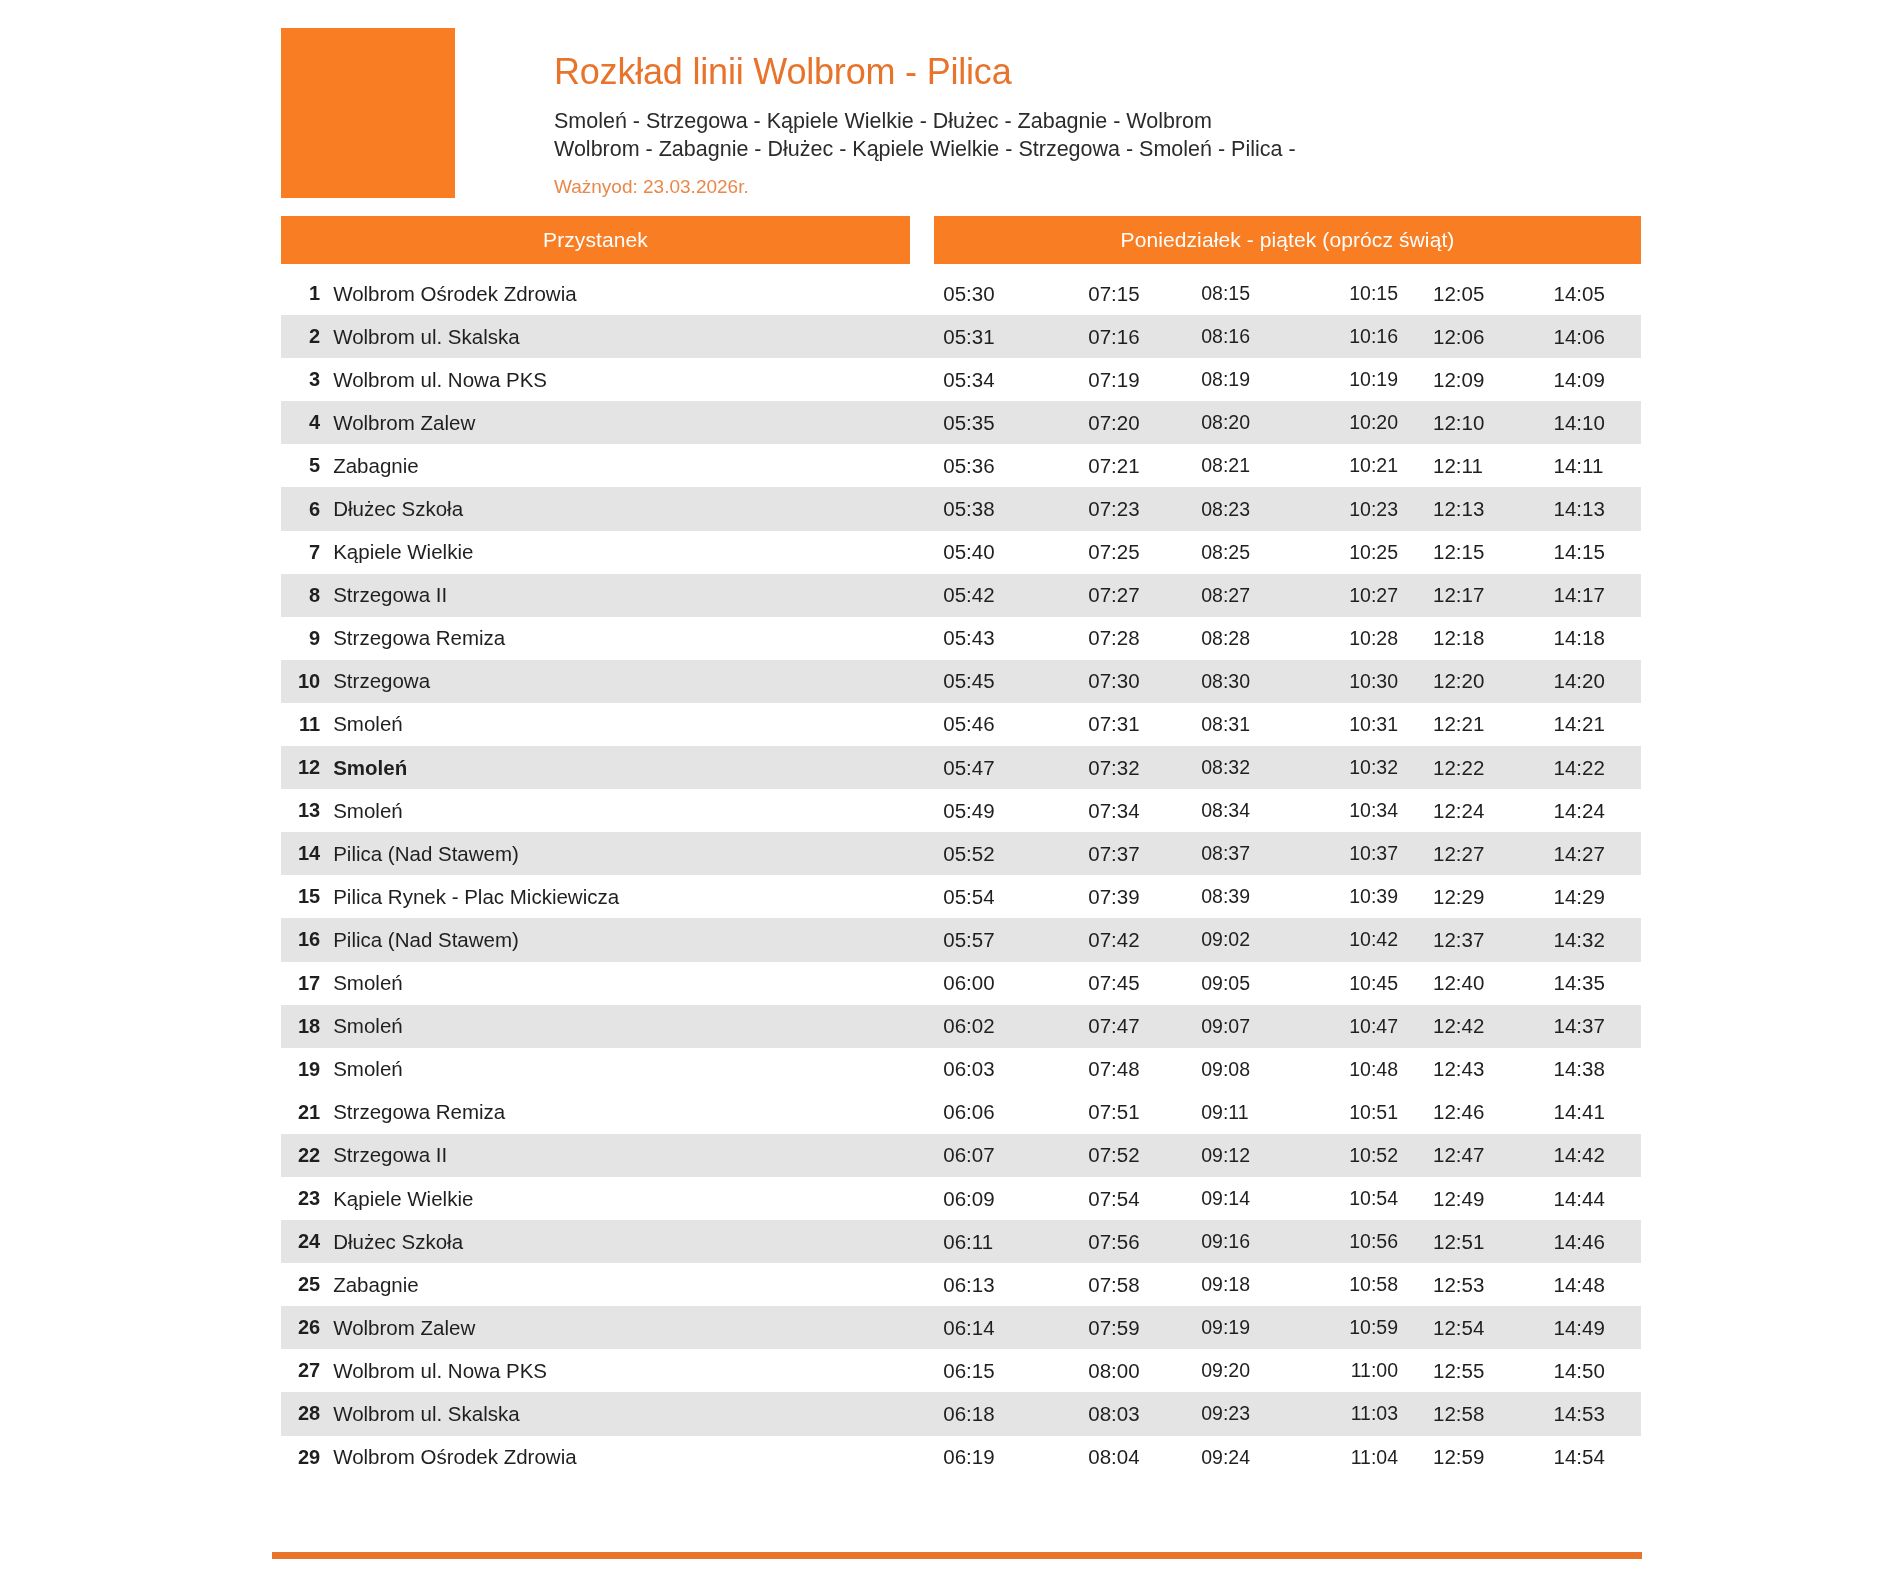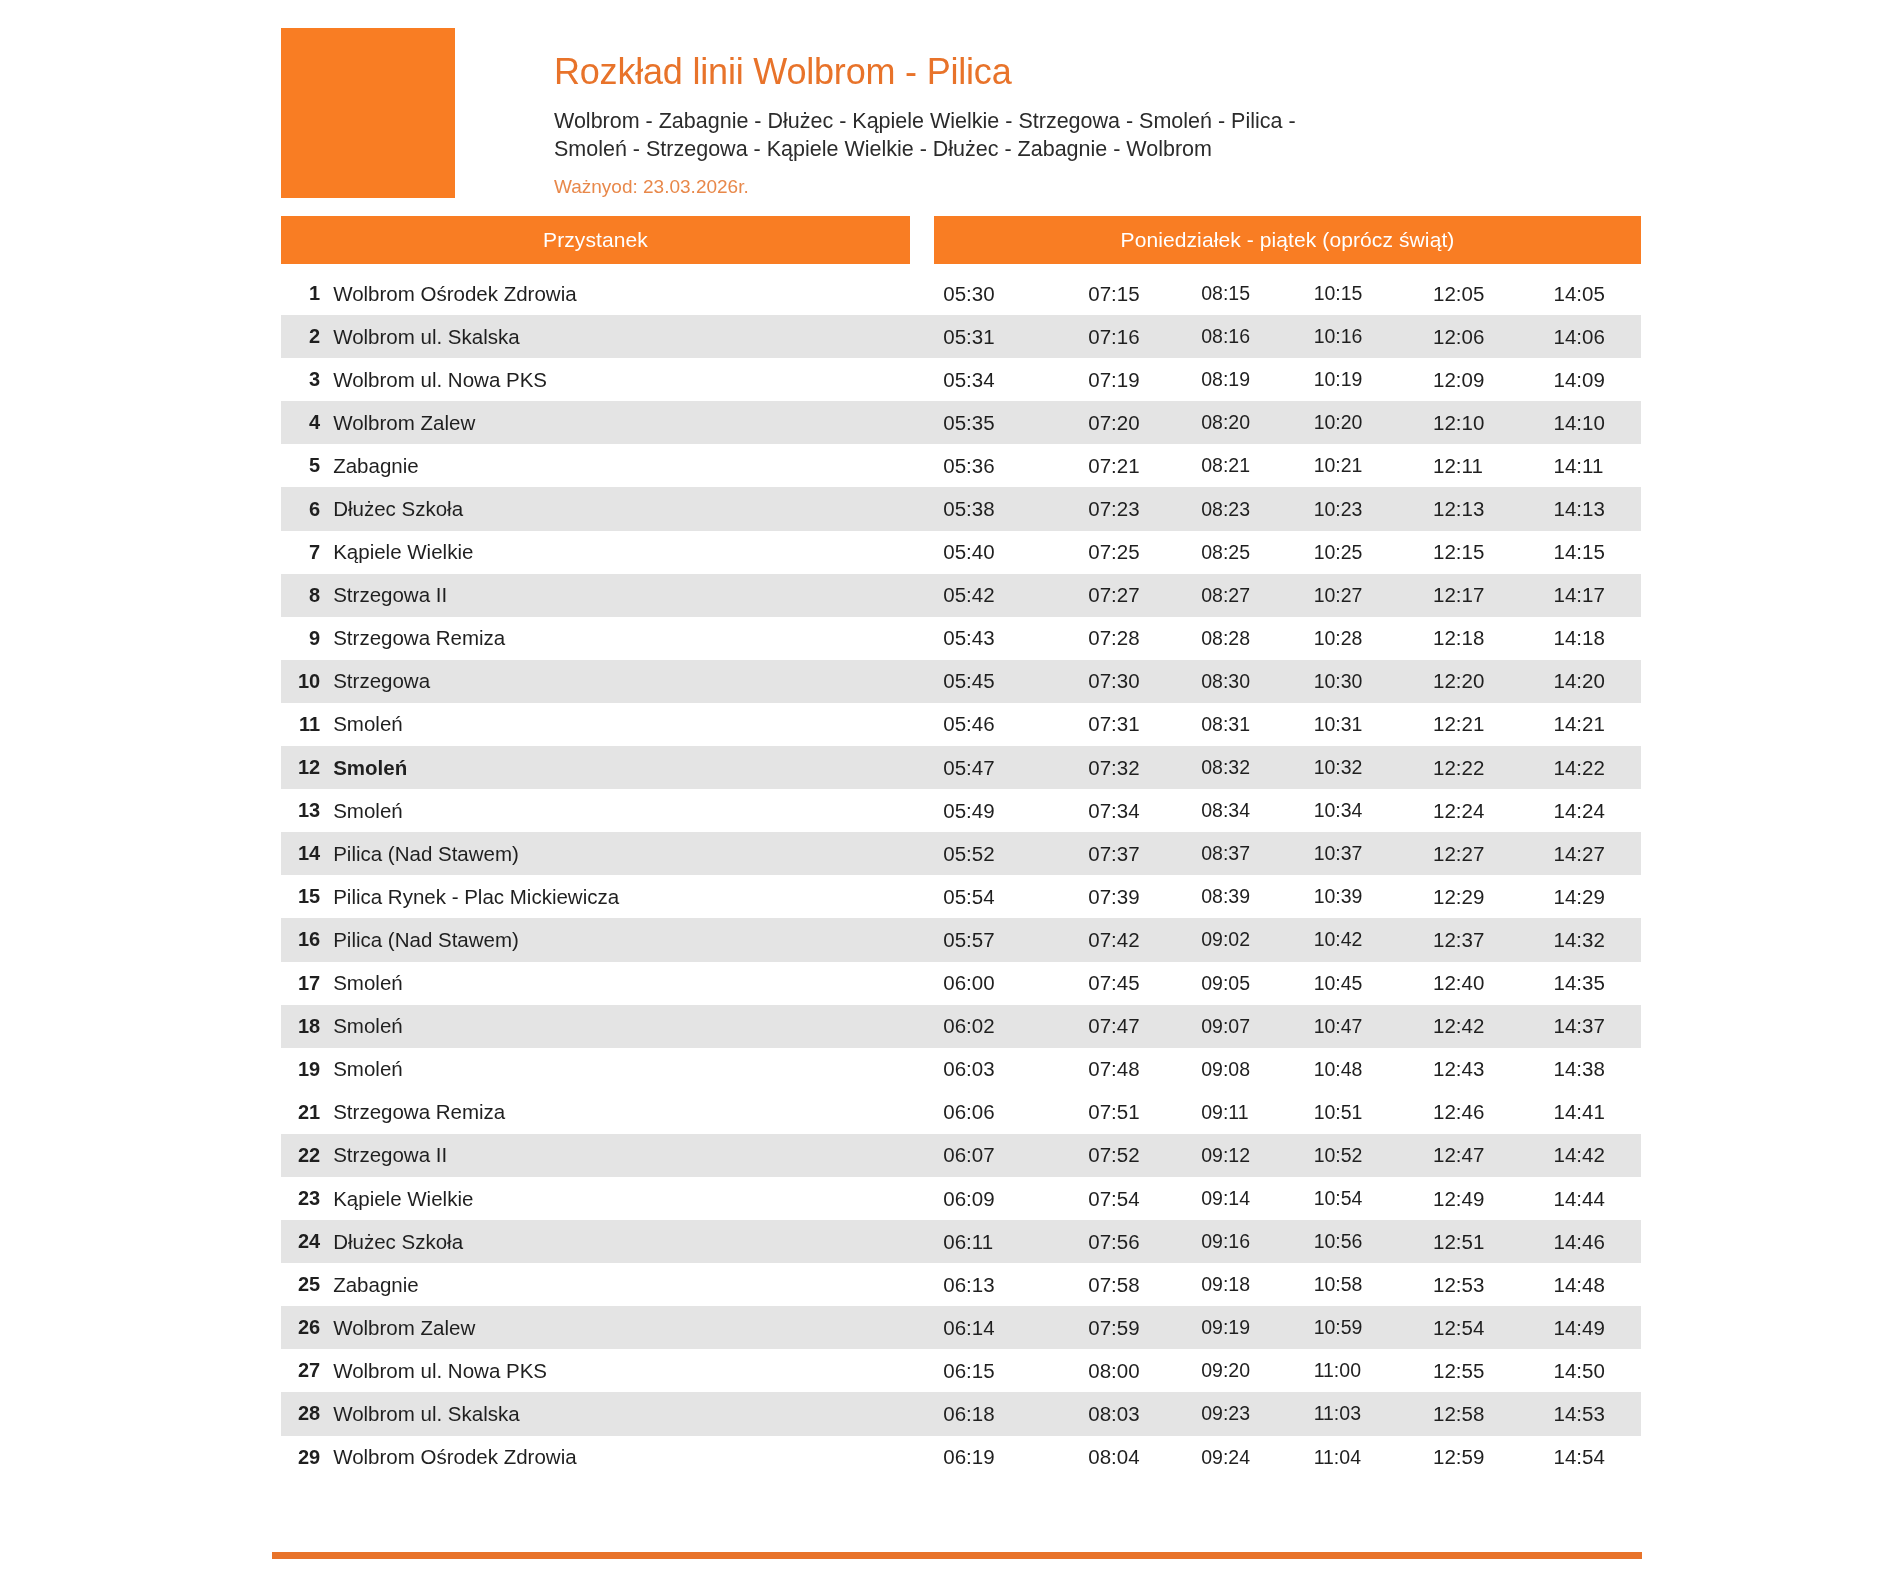--- a/index.html
+++ b/index.html
@@ -130,21 +130,21 @@
   td.t {
     width: 121px;
     text-align: left;
     font-size: 20.5px;
     color: #1f1f1f;
   }
 
   td.t1 { padding-left: 31px; }
   td.t2 { padding-left: 39px; text-align: center; }
   td.t3 { padding-left: 46px; font-size: 19.5px; }
-  td.t4 { padding-left: 37px; font-size: 19.5px; }
+  td.t4 { padding-left: 37px; font-size: 19.5px; text-align: right; }
   td.t5 { padding-left: 35px; }
   td.t6 { padding-left: 34px; }
 
   
   .footer-rule {
     position: absolute;
     left: 272px;
     top: 1552px;
     width: 1370px;
     height: 7px;
@@ -154,22 +154,22 @@
 </head>
 <body>
 
 <div class="page">
 
   <div class="doc-header">
     <div class="logo-block"></div>
     <div class="header-text">
       <div class="route-title">Rozkład linii Wolbrom - Pilica</div>
       <div class="route-path">
+        <div>Smoleń - Strzegowa - Kąpiele Wielkie - Dłużec - Zabagnie - Wolbrom</div>
         <div>Wolbrom - Zabagnie - Dłużec - Kąpiele Wielkie - Strzegowa - Smoleń - Pilica -</div>
-        <div>Smoleń - Strzegowa - Kąpiele Wielkie - Dłużec - Zabagnie - Wolbrom</div>
       </div>
       <div class="validity">Ważnyod: 23.03.2026r.</div>
     </div>
   </div>
 
   <div class="head-bars">
     <div class="head-bar stops">Przystanek</div>
     <div class="head-bar days">Poniedziałek - piątek (oprócz świąt)</div>
   </div>
 

